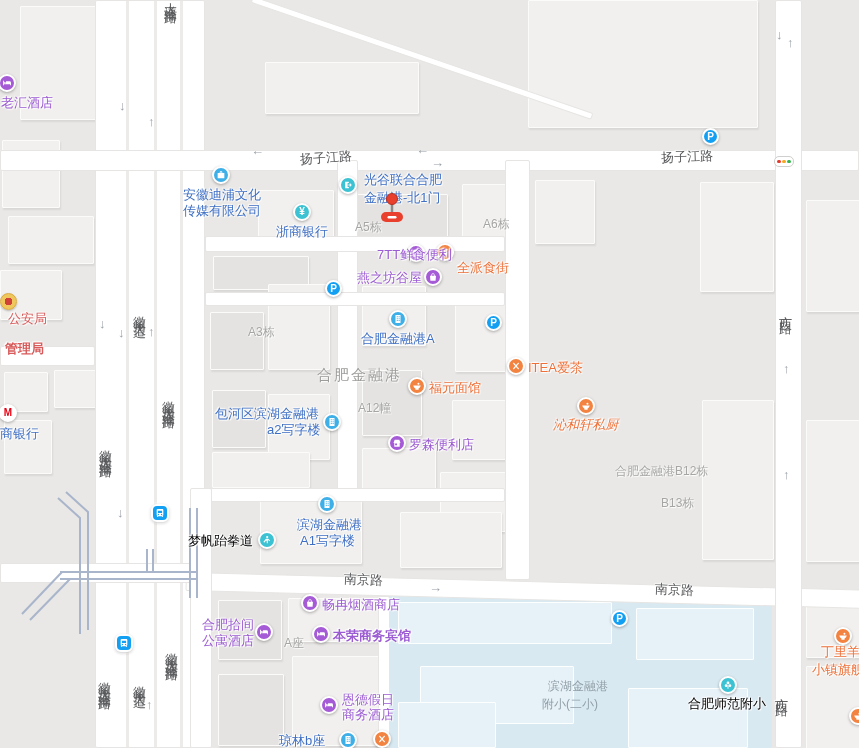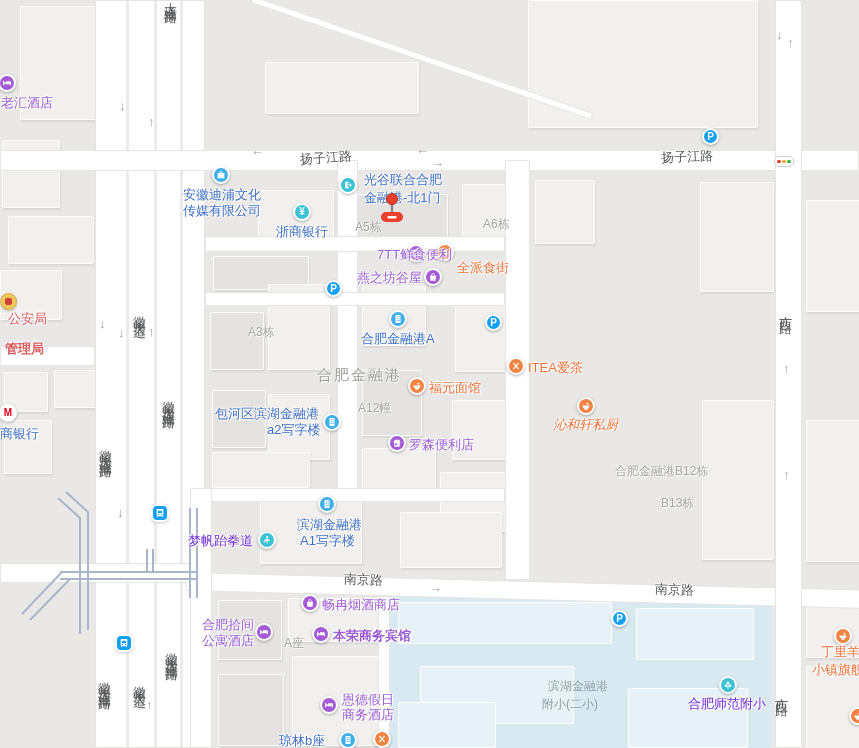--- a/index.html
+++ b/index.html
@@ -20,21 +20,21 @@
   .road-label{position:absolute;font-size:13px;color:#57585a;white-space:nowrap;
     text-shadow:0 0 2px #fff,0 0 2px #fff,1px 1px 1px #fff,-1px -1px 1px #fff;z-index:40;}
   .road-label.vertical{writing-mode:vertical-rl;letter-spacing:3px;}
   .bld-label{position:absolute;font-size:12px;color:#a5a5a3;white-space:nowrap;
     text-shadow:0 0 2px #fff,1px 1px 1px #fff;z-index:30;}
   .bld-label.big{font-size:15px;color:#9c9c9a;letter-spacing:2px;}
   .bld-label.school-t{color:#909ea6;text-shadow:0 0 2px #e4f0f7;}
   .poi-label{position:absolute;font-size:13px;font-weight:500;white-space:nowrap;z-index:60;
     text-shadow:0 0 2px #fff,0 0 3px #fff,1px 1px 1px #fff,-1px -1px 1px #fff;}
   .t-blue{color:#3f6fc4}.t-purple{color:#9b5bd2}.t-orange{color:#ee7038}
-  .t-teal{color:#6d28d9}.t-red{color:#d85a5a}
+  .t-teal{color:#000000}.t-red{color:#d85a5a}
   .poi-icon{position:absolute;width:18px;height:18px;border-radius:50%;border:2px solid #fff;
     box-shadow:0 1px 3px rgba(0,0,0,.3);box-sizing:border-box;display:flex;
     align-items:center;justify-content:center;z-index:55;}
   .poi-icon svg{width:10px;height:10px;display:block;}
   .ic-blue{background:#3fafe8}.ic-teal{background:#3cc2d2}.ic-purple{background:#a55ad6}
   .ic-orange{background:#f28340}.ic-white{background:#fff}
   .glyph{color:#fff;font-size:10px;font-weight:bold;line-height:1;}
   .mbank-g{color:#e60012;font-size:10px;font-weight:bold;line-height:1;}
   .emblem{position:absolute;width:15px;height:15px;border-radius:50%;z-index:55;
     background:radial-gradient(circle,#d04237 0 34%,#f0c75c 35% 100%);

